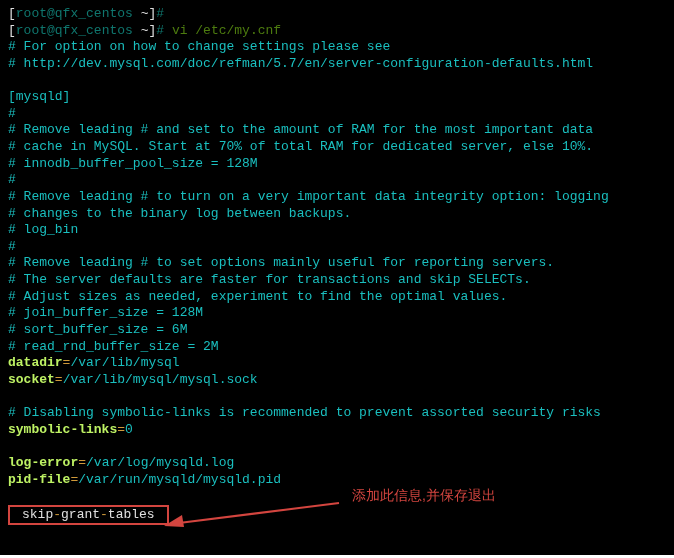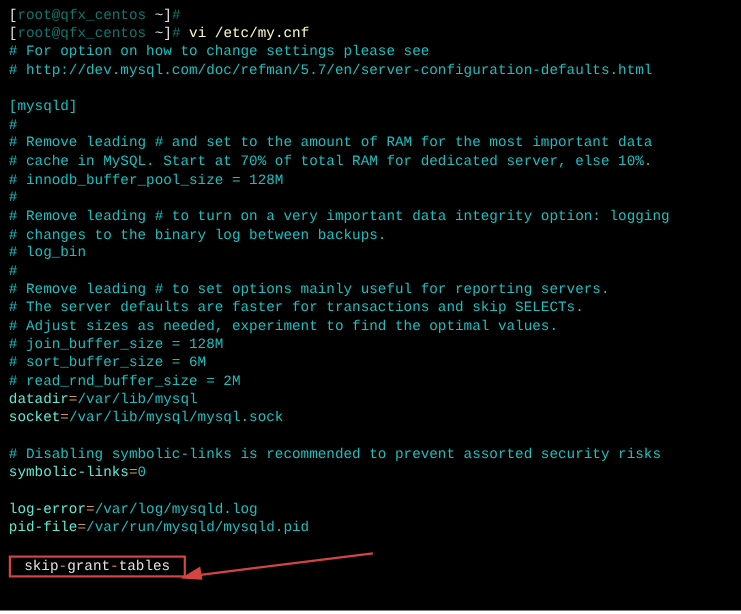--- a/index.html
+++ b/index.html
@@ -13,24 +13,24 @@
   }
   .term{
     background:#000;
     color:#d0d0d0;
     padding:6px 8px 30px 8px;
     white-space:pre;
     width:658px;
   }
   .prompt .br{color:#0f766e;}
   .prompt .wh{color:#e0e0e0;}
-  .cmd{color:#fef9c3;}
+  .cmd{color:#4d7c0f;}
   .comment{color:#1abfbf;}
   .section{color:#1abfbf;}
-  .kvk{color:#5eead4;}
+  .kvk{color:#bef264;font-weight:bold;}
   .kvo{color:#d09a3a;}
   .kvv{color:#1abfbf;}
   .hl{border:2px solid #d3453f;padding:0 12px;display:inline-block;}
   .hl .sk{color:#e0e0e0;}
   .hl .dash{color:#d09a3a;}
   .callout{position:absolute;left:352px;top:487px;color:#d3453f;font-family:"Microsoft YaHei",Arial,sans-serif;font-size:14px;}
   .arrow{position:absolute;left:164px;top:501px;pointer-events:none;}
   .arrow line{stroke:#d3453f;stroke-width:2;}
   .arrow polygon{fill:#d3453f;}
   .terminal-wrap{position:relative;}
@@ -75,15 +75,16 @@
 
 <span><span class="kvk">log-error</span><span class="kvo">=</span><span class="kvv">/var/log/mysqld.log</span></span>
 <span><span class="kvk">pid-file</span><span class="kvo">=</span><span class="kvv">/var/run/mysqld/mysqld.pid</span></span>
 
 <span class="hl"><span class="sk">skip</span><span class="dash">-</span><span class="sk">grant</span><span class="dash">-</span><span class="sk">tables</span></span></div>
 
 <svg class="arrow" width="180" height="30">
   <line x1="175" y1="2" x2="15" y2="22"></line>
   <polygon points="0,25 18,14 20,26"></polygon>
 </svg>
+<div class="callout">添加此信息,并保存退出</div>
 </div>
 
 <div class="watermark">@51CTO博客</div>
 
 </body></html>

